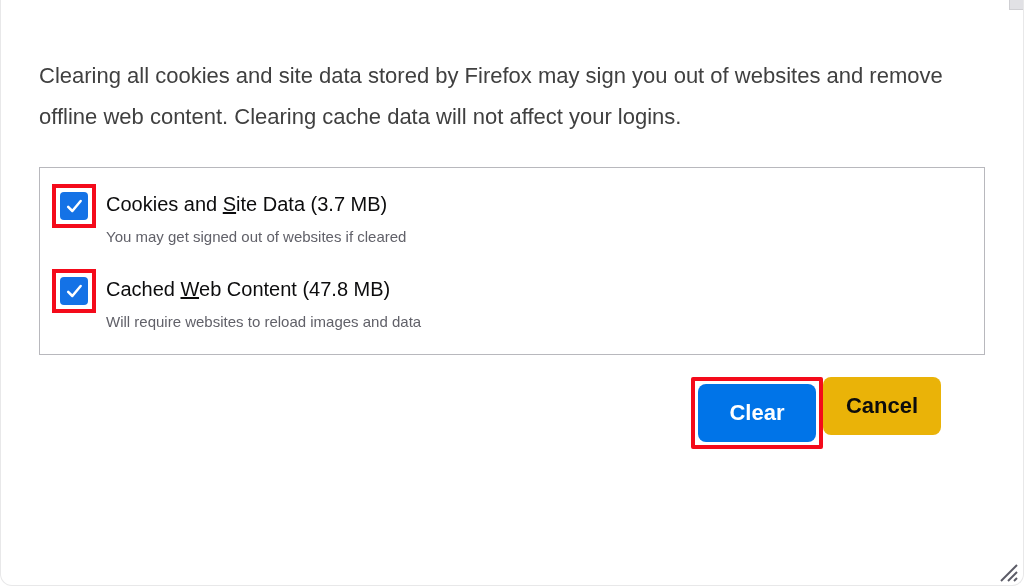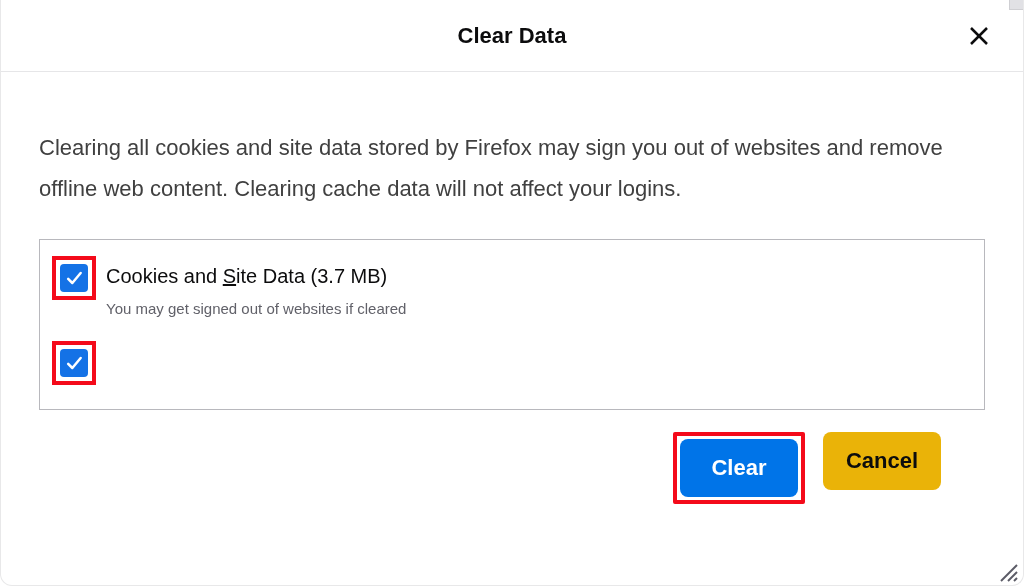--- a/index.html
+++ b/index.html
@@ -90,21 +90,20 @@
     }
     .option-label .ul { text-decoration: underline; }
     .option-sub {
       font-size: 15px;
       color: #616169;
       margin-top: 10px;
     }
     .actions {
       display: flex;
       justify-content: flex-end;
-      gap: 18px;
       padding: 22px 44px 0 0;
     }
     .btn {
       min-width: 118px;
       height: 58px;
       border: none;
       border-radius: 8px;
       font-size: 22px;
       font-weight: 600;
       cursor: pointer;
@@ -141,29 +140,20 @@
       border-left: 1px solid #cfcfd3;
       border-bottom: 1px solid #cfcfd3;
     }
   </style>
 </head>
 <body>
 
 <div class="dialog">
   <div class="scroll-corner"></div>
 
-  <div class="titlebar">
-    <div class="title">Clear Data</div>
-    <button class="close-btn">
-      <svg width="24" height="24" viewBox="0 0 24 24">
-        <line x1="4" y1="4" x2="20" y2="20"></line>
-        <line x1="20" y1="4" x2="4" y2="20"></line>
-      </svg>
-    </button>
-  </div>
 
   <div class="content">
     <p class="description">Clearing all cookies and site data stored by Firefox may sign you out of websites and remove offline web content. Clearing cache data will not affect your logins.</p>
 
     <div class="options-box">
 
       <div class="option-row">
         <span class="chk-highlight">
           <span class="chk">
             <svg width="20" height="20" viewBox="0 0 24 24">
@@ -180,20 +170,26 @@
       </div>
 
       <div class="option-row">
         <span class="chk-highlight">
           <span class="chk">
             <svg width="20" height="20" viewBox="0 0 24 24">
               <polyline points="5 13 10 18 20 6"></polyline>
             </svg>
           </span>
         </span>
+        <div class="option-text">
+          <div class="option-label">
+            <span>Cached </span><span class="ul">W</span><span>eb Content (47.8 MB)</span>
+          </div>
+          <div class="option-sub">Will require websites to reload images and data</div>
+        </div>
       </div>
 
     </div>
 
     <div class="actions">
       <span class="btn-highlight">
         <button class="btn btn-primary">Clear</button>
       </span>
       <button class="btn btn-secondary">Cancel</button>
     </div>

